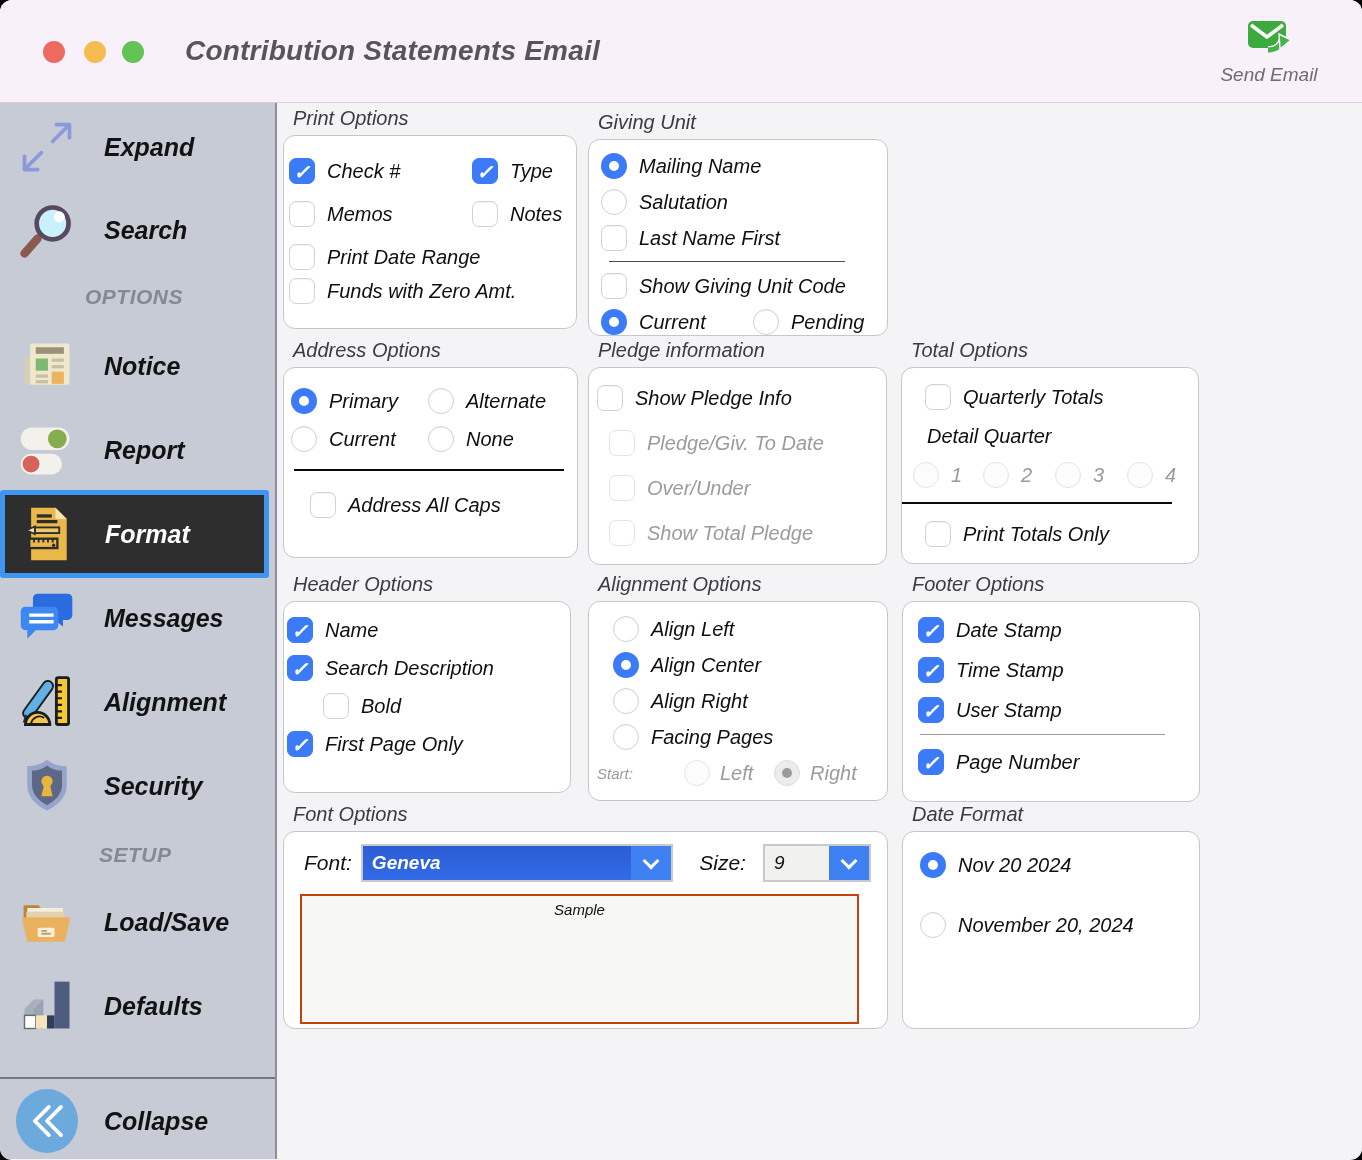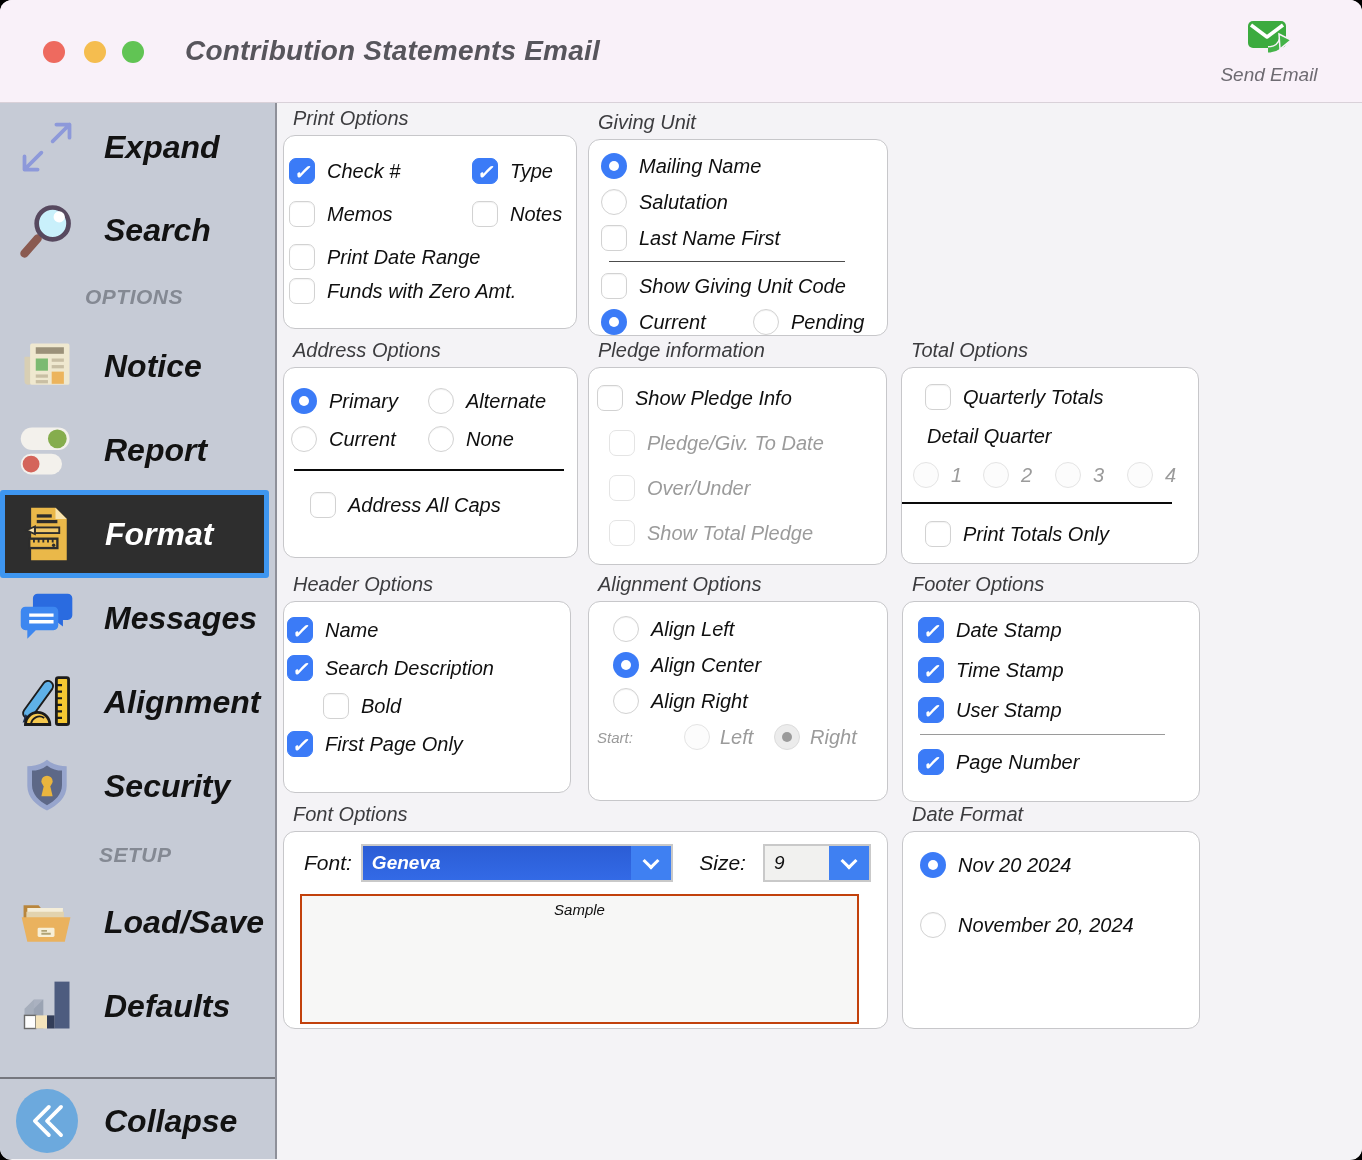--- a/index.html
+++ b/index.html
@@ -37,21 +37,21 @@
   .sidebar {
     position:relative; width:277px; flex:none; background:#c6cbd6;
     border-right:2px solid #8e9099;
   }
   .side-item {
     position:absolute; left:0; right:0; height:84px;
     display:flex; align-items:center; padding-left:16px; gap:26px; cursor:default;
   }
   .side-icon { width:62px; height:62px; flex:none; display:flex; align-items:center; justify-content:center; }
   .side-icon svg { width:60px; height:60px; }
-  .side-label { font-size:32px; font-weight:700; color:#121212; white-space:nowrap; }
+  .side-label { font-size:25px; font-weight:700; color:#121212; white-space:nowrap; }
   .side-section {
     position:absolute; font-size:21px; font-weight:700; color:#848993; letter-spacing:.5px;
   }
   .side-item.selected {
     left:0; right:6px; background:#2e2e2e; border:5px solid #3e96f0; border-radius:3px;
     padding-left:12px; height:88px;align-items:center;
   }
   .side-item.selected .side-label { color:#fff; }
   .side-divider { position:absolute; left:0; right:0; top:974px; border-top:2px solid #75777e; }
   .collapse-circle {
@@ -491,20 +491,24 @@
             <span class="lab">Align Left</span>
           </div>
           <div class="ctl" style="margin-bottom:2px">
             <span class="rd on"></span>
             <span class="lab">Align Center</span>
           </div>
           <div class="ctl" style="margin-bottom:2px">
             <span class="rd"></span>
             <span class="lab">Align Right</span>
           </div>
+          <div class="ctl" style="margin-bottom:2px">
+            <span class="rd"></span>
+            <span class="lab">Facing Pages</span>
+          </div>
           <div style="display:flex;align-items:center;margin-left:-16px;height:34px">
             <span class="lab dis" style="font-size:15px;width:87px">Start:</span>
             <div class="ctl" style="width:90px;gap:10px">
               <span class="rd dis"></span>
               <span class="lab dis">Left</span>
             </div>
             <div class="ctl" style="gap:10px">
               <span class="rd dis on"></span>
               <span class="lab dis">Right</span>
             </div>

